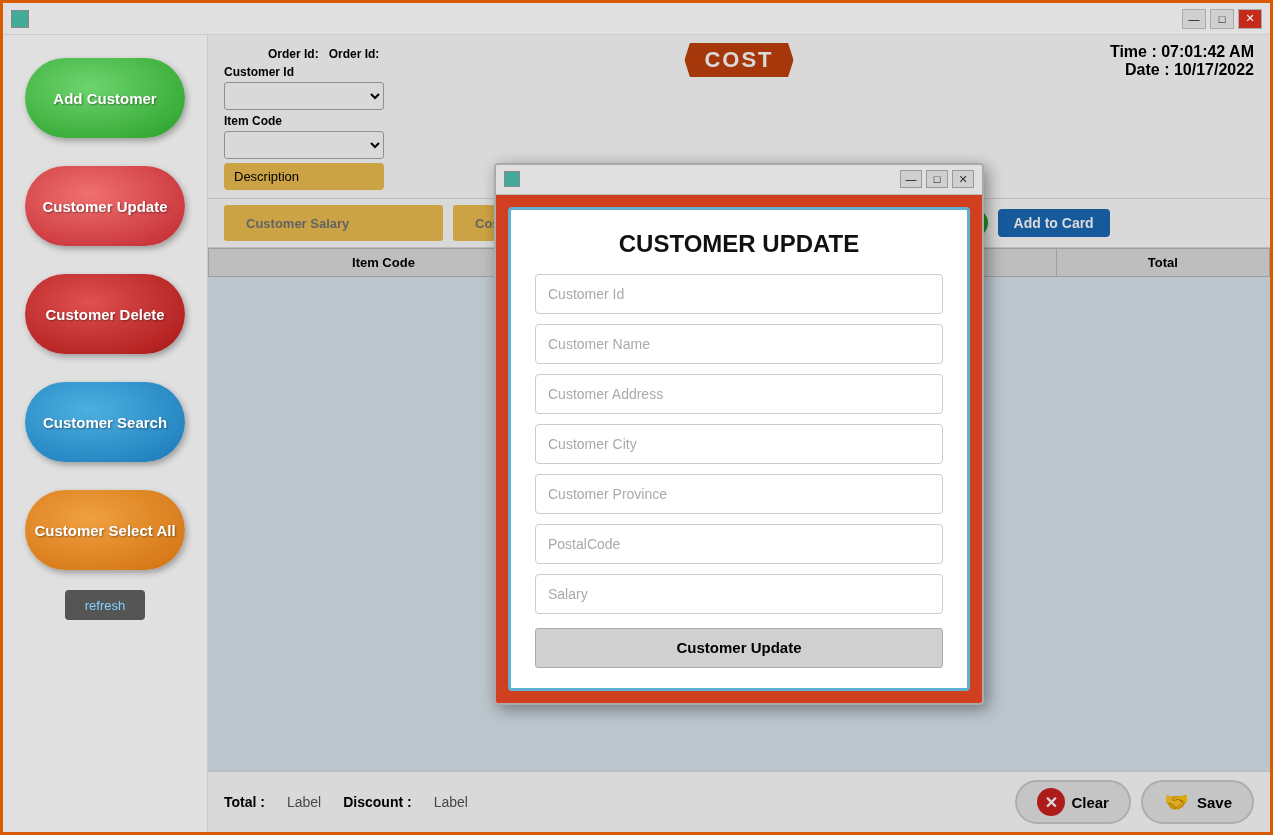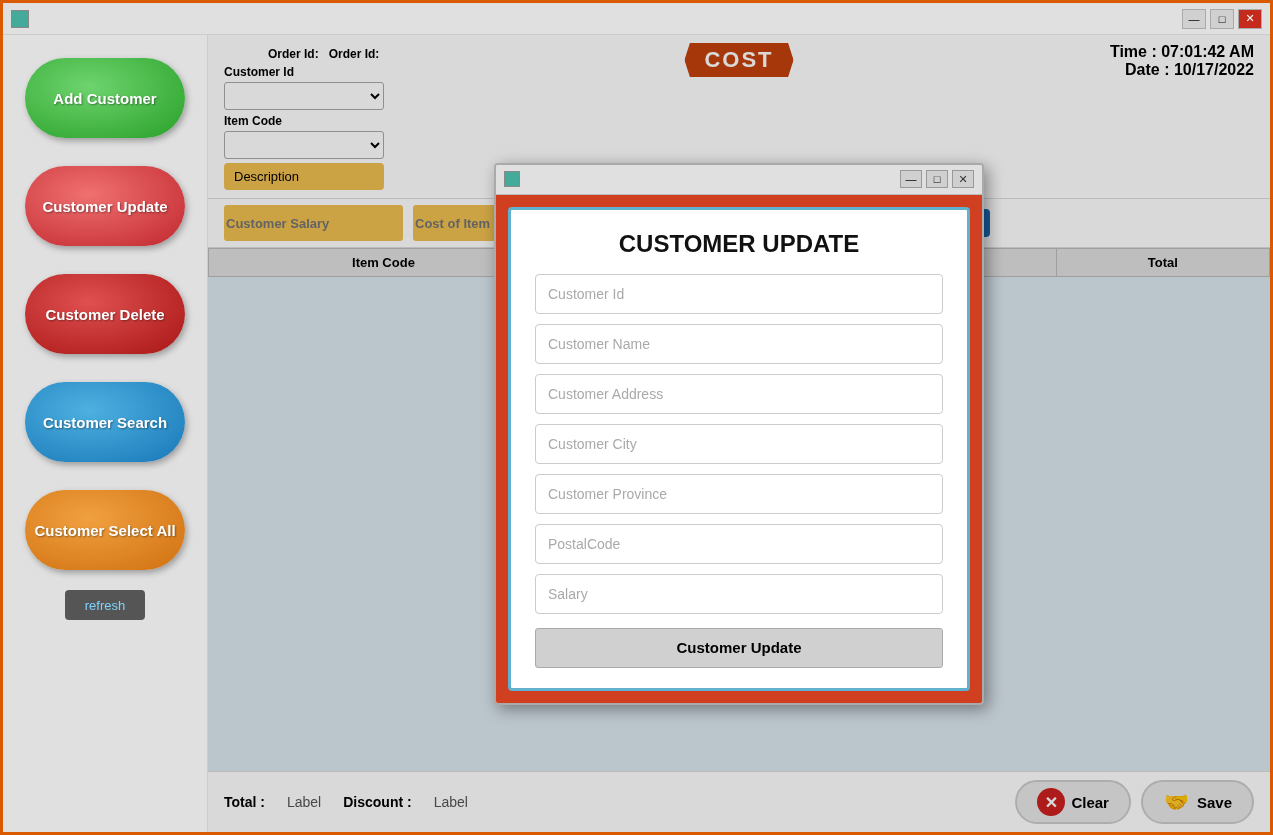--- a/index.html
+++ b/index.html
@@ -204,21 +204,21 @@
       gap: 10px;
       align-items: center;
       padding: 6px 16px;
       background: white;
       border-bottom: 1px solid #ddd;
     }
 
     .yellow-input {
       background: #f0c050;
       border: none;
-      padding: 6px 2px;
+      padding: 6px 22px;
       font-size: 13px;
       border-radius: 3px;
       font-weight: bold;
       min-width: 120px;
       height: 36px;
     }
 
     .menu-btn {
       background: radial-gradient(ellipse at 40% 35%, #4ed44e, #1a9a1a);
       color: white;

